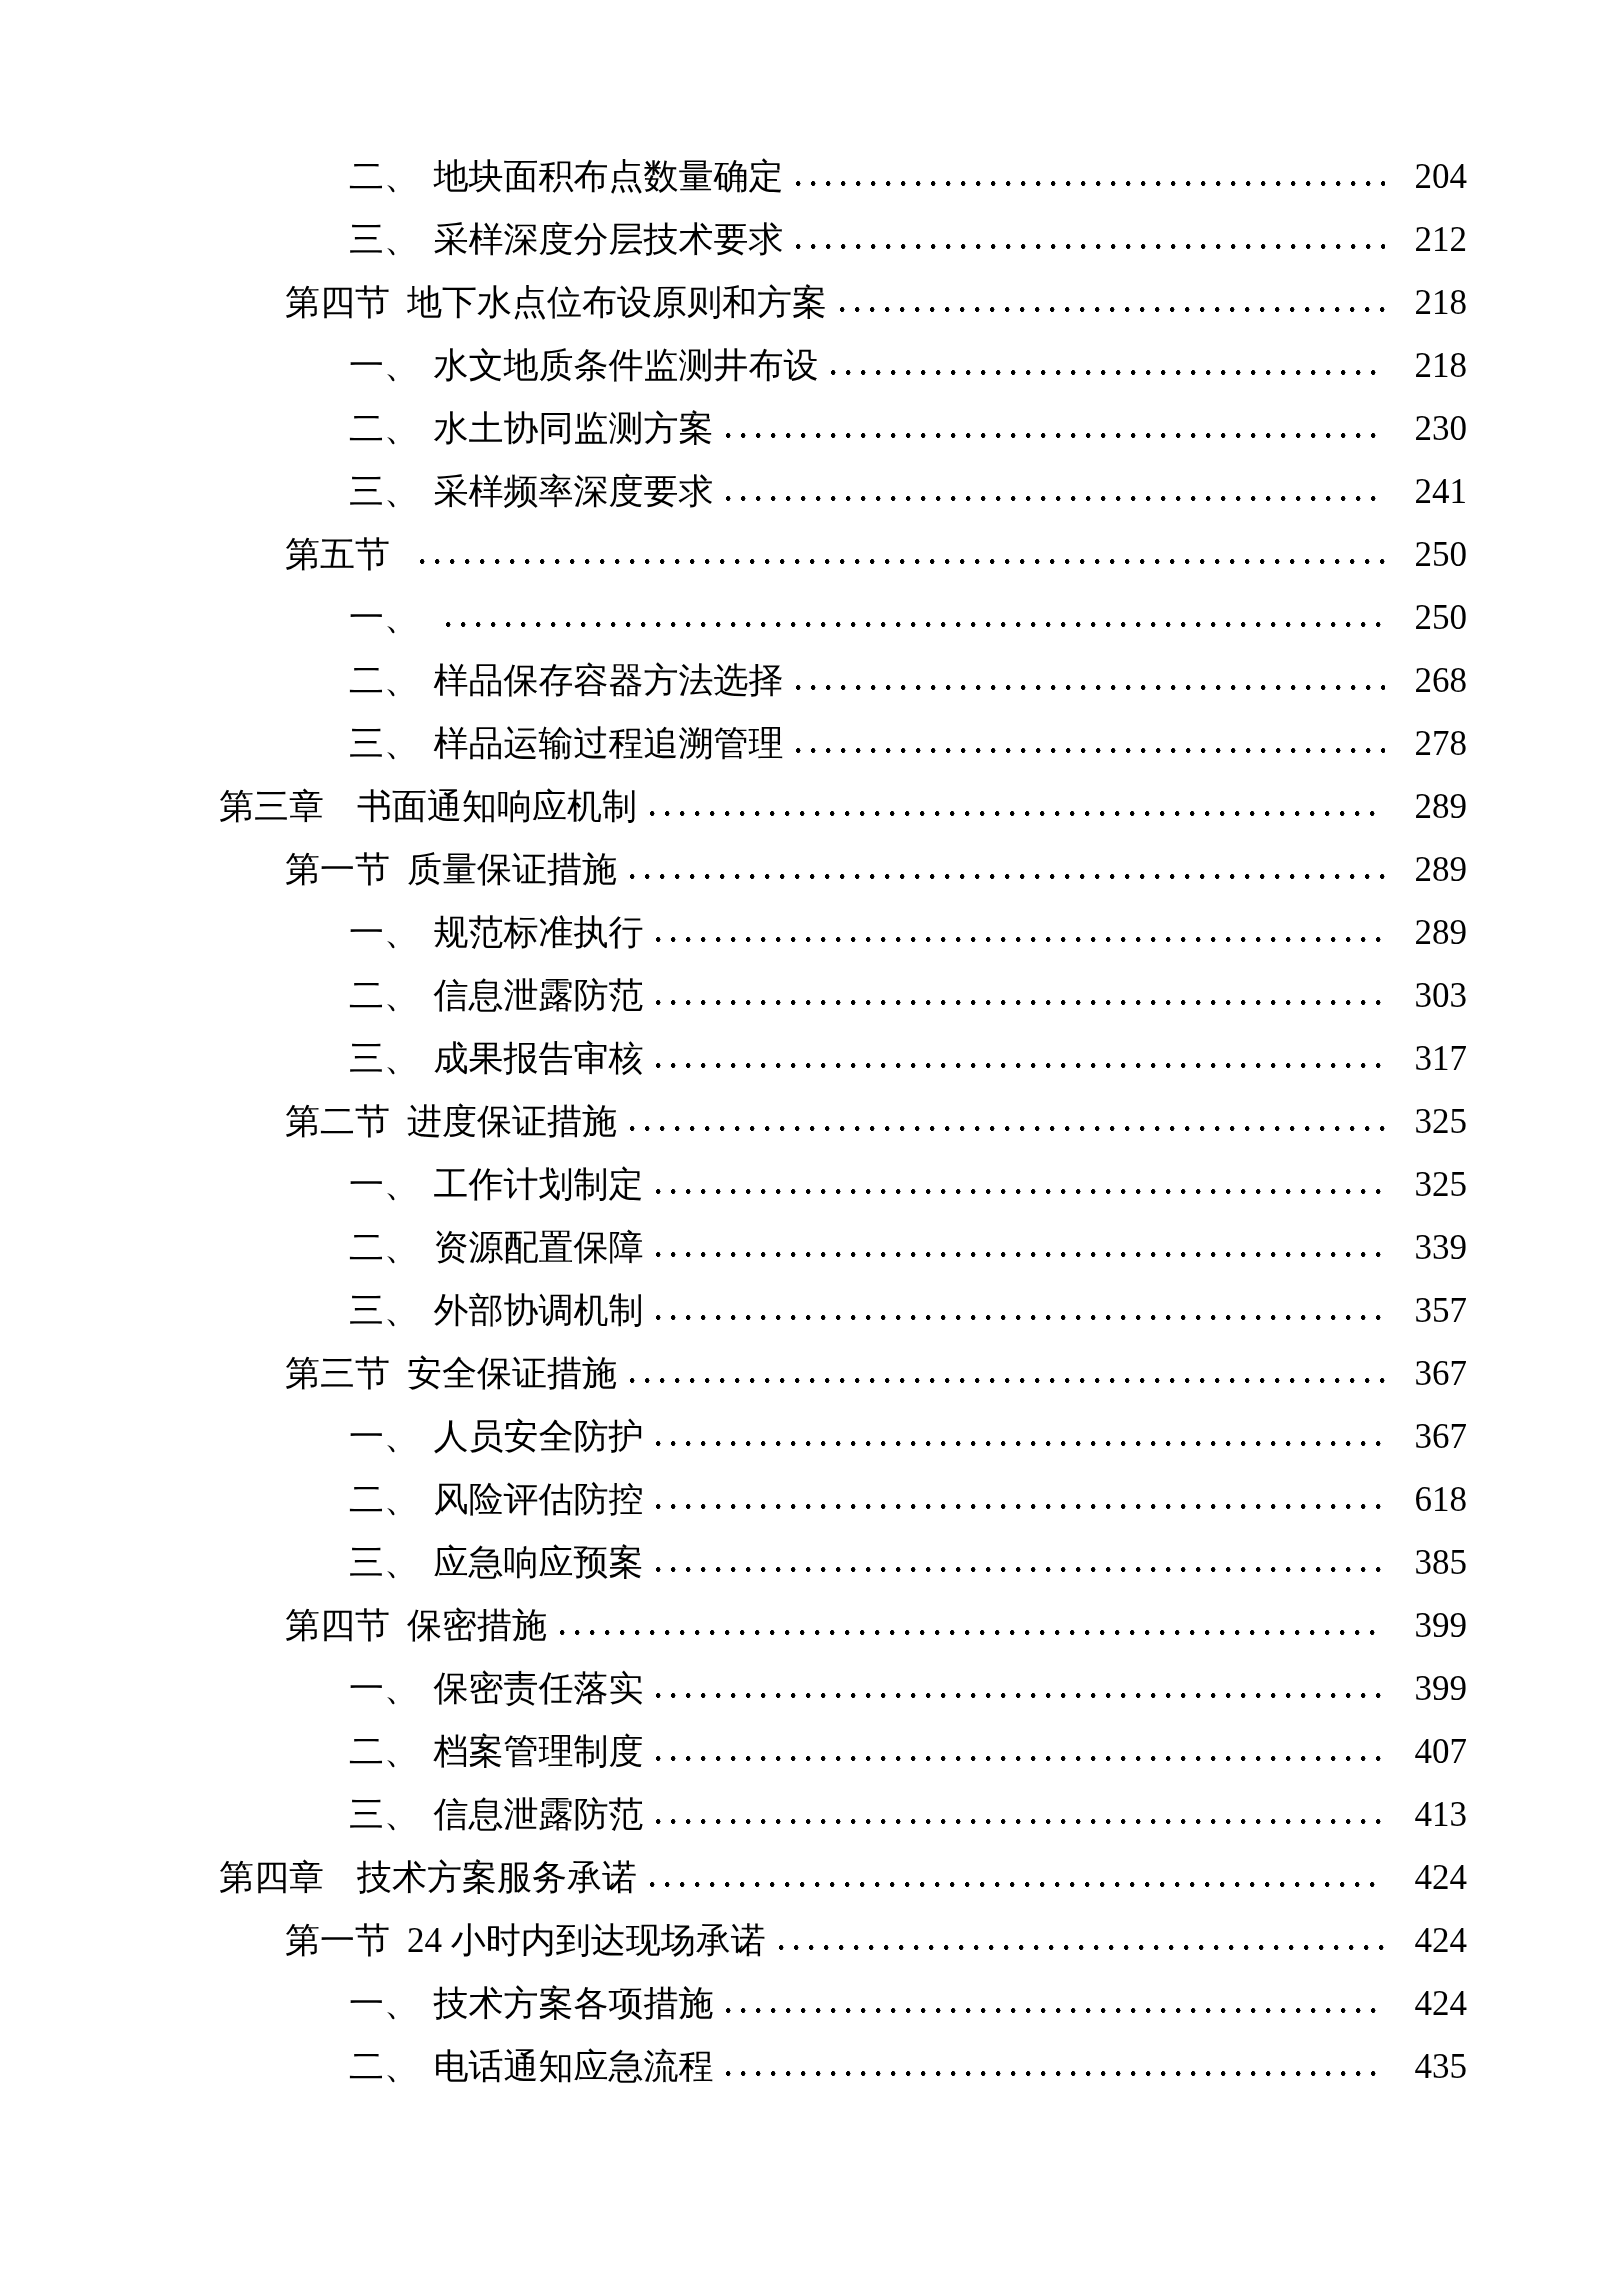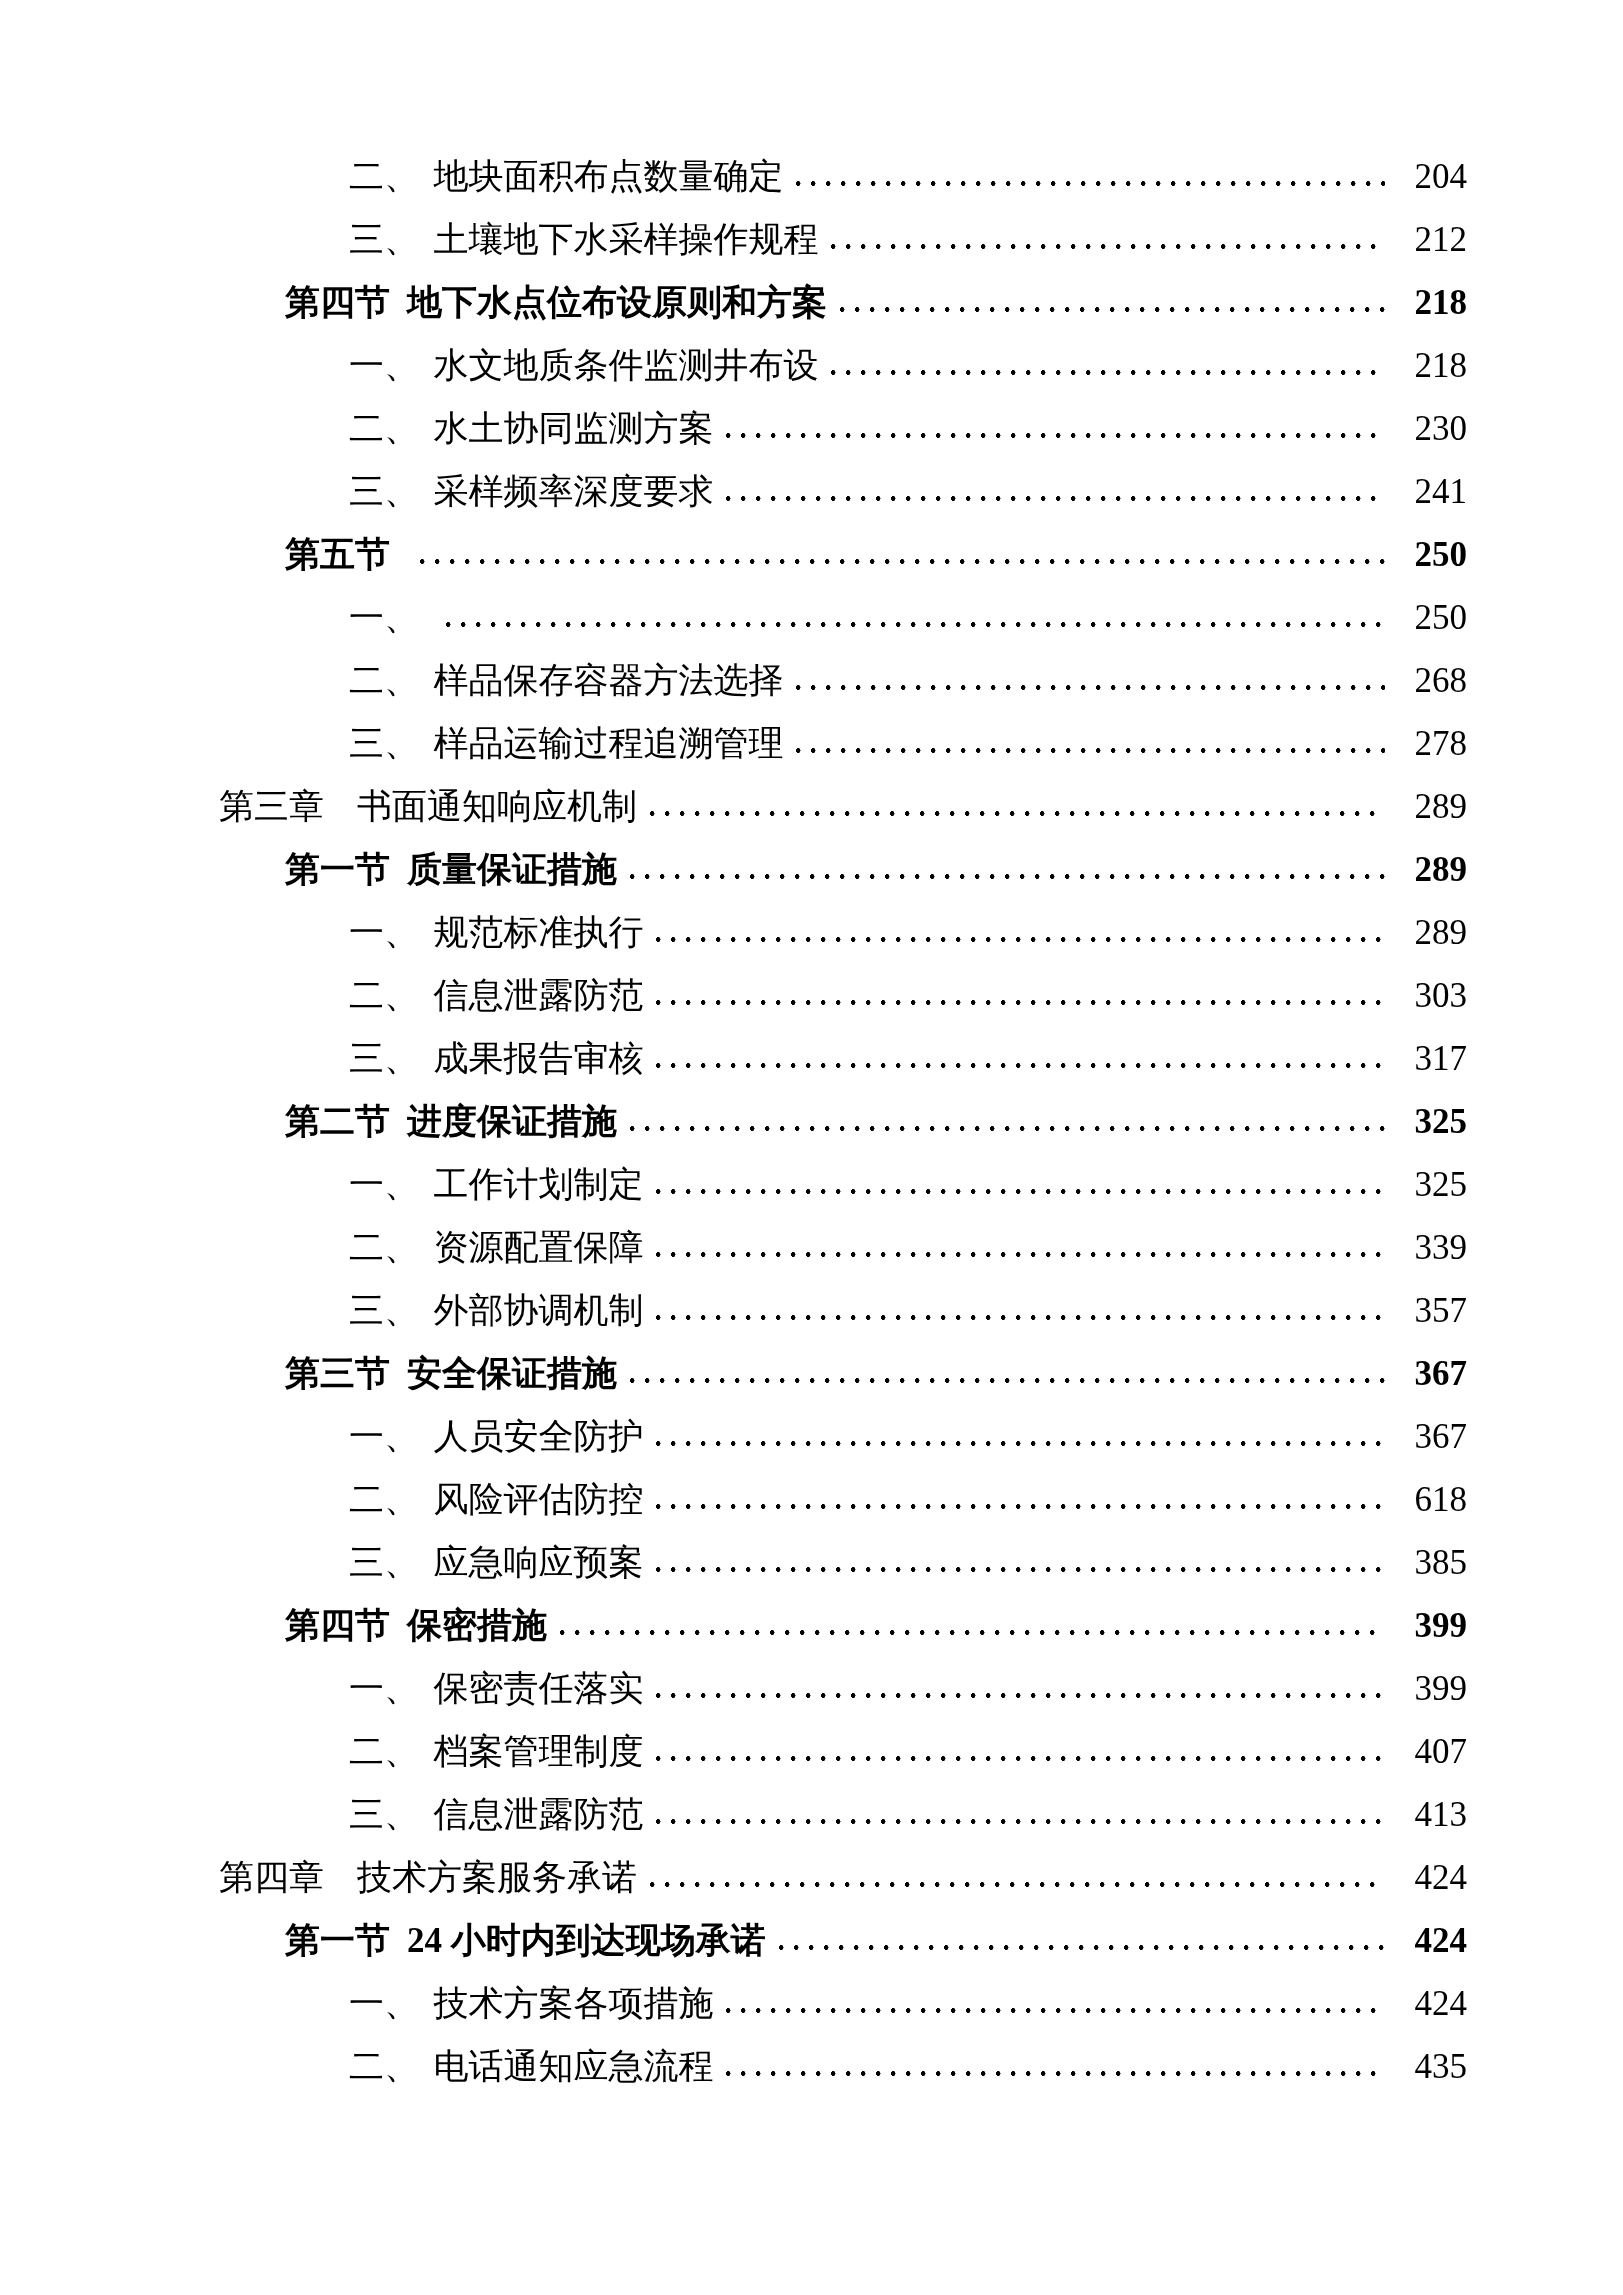--- a/index.html
+++ b/index.html
@@ -24,21 +24,21 @@
     right: 0;
   }
   .row {
     display: flex;
     align-items: center;
     height: 63px;
     box-sizing: border-box;
     padding-right: 156px;
   }
   .lv-chapter { padding-left: 219px; justify-content: space-between; }
-  .lv-section { padding-left: 285px; font-weight: bold; }
+  .lv-section { padding-left: 285px; }
   .lv-item    { padding-left: 349px; }
 
   .num, .label, .pagenum {
     font-size: 35px;
     line-height: 1.15;
     white-space: pre;
   }
   .lv-chapter .num { margin-right: 33px; }
   .lv-section .num { margin-right: 17px; }
   .lv-item    .num { margin-right: 14.4px; }
@@ -65,21 +65,21 @@
 <div class="page">
   <div class="toc" id="toc-list">
       <div class="row lv-item">
     <span class="num">二、</span>
     <span class="label">地块面积布点数量确定</span>
     <span class="leader"></span>
     <span class="pagenum">204</span>
   </div>
       <div class="row lv-item">
     <span class="num">三、</span>
-    <span class="label">土壤地下水采样操作规程</span>
+    <span class="label">采样深度分层技术要求</span>
     <span class="leader"></span>
     <span class="pagenum">212</span>
   </div>
       <div class="row lv-section">
     <span class="num">第四节</span>
     <span class="label">地下水点位布设原则和方案</span>
     <span class="leader"></span>
     <span class="pagenum">218</span>
   </div>
       <div class="row lv-item">

